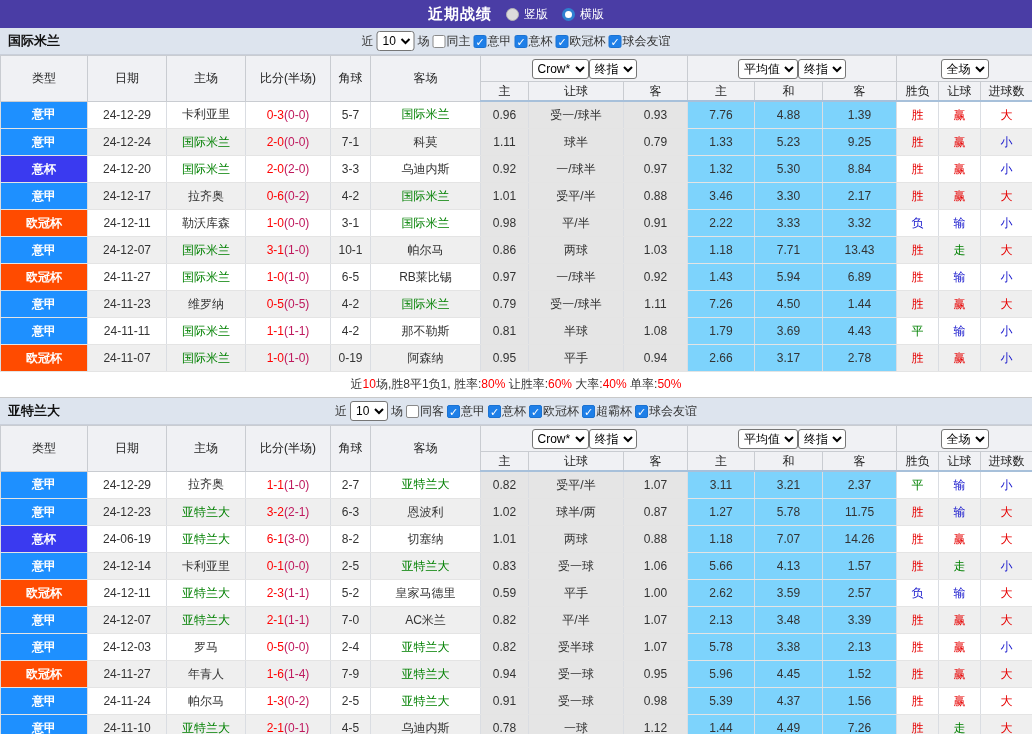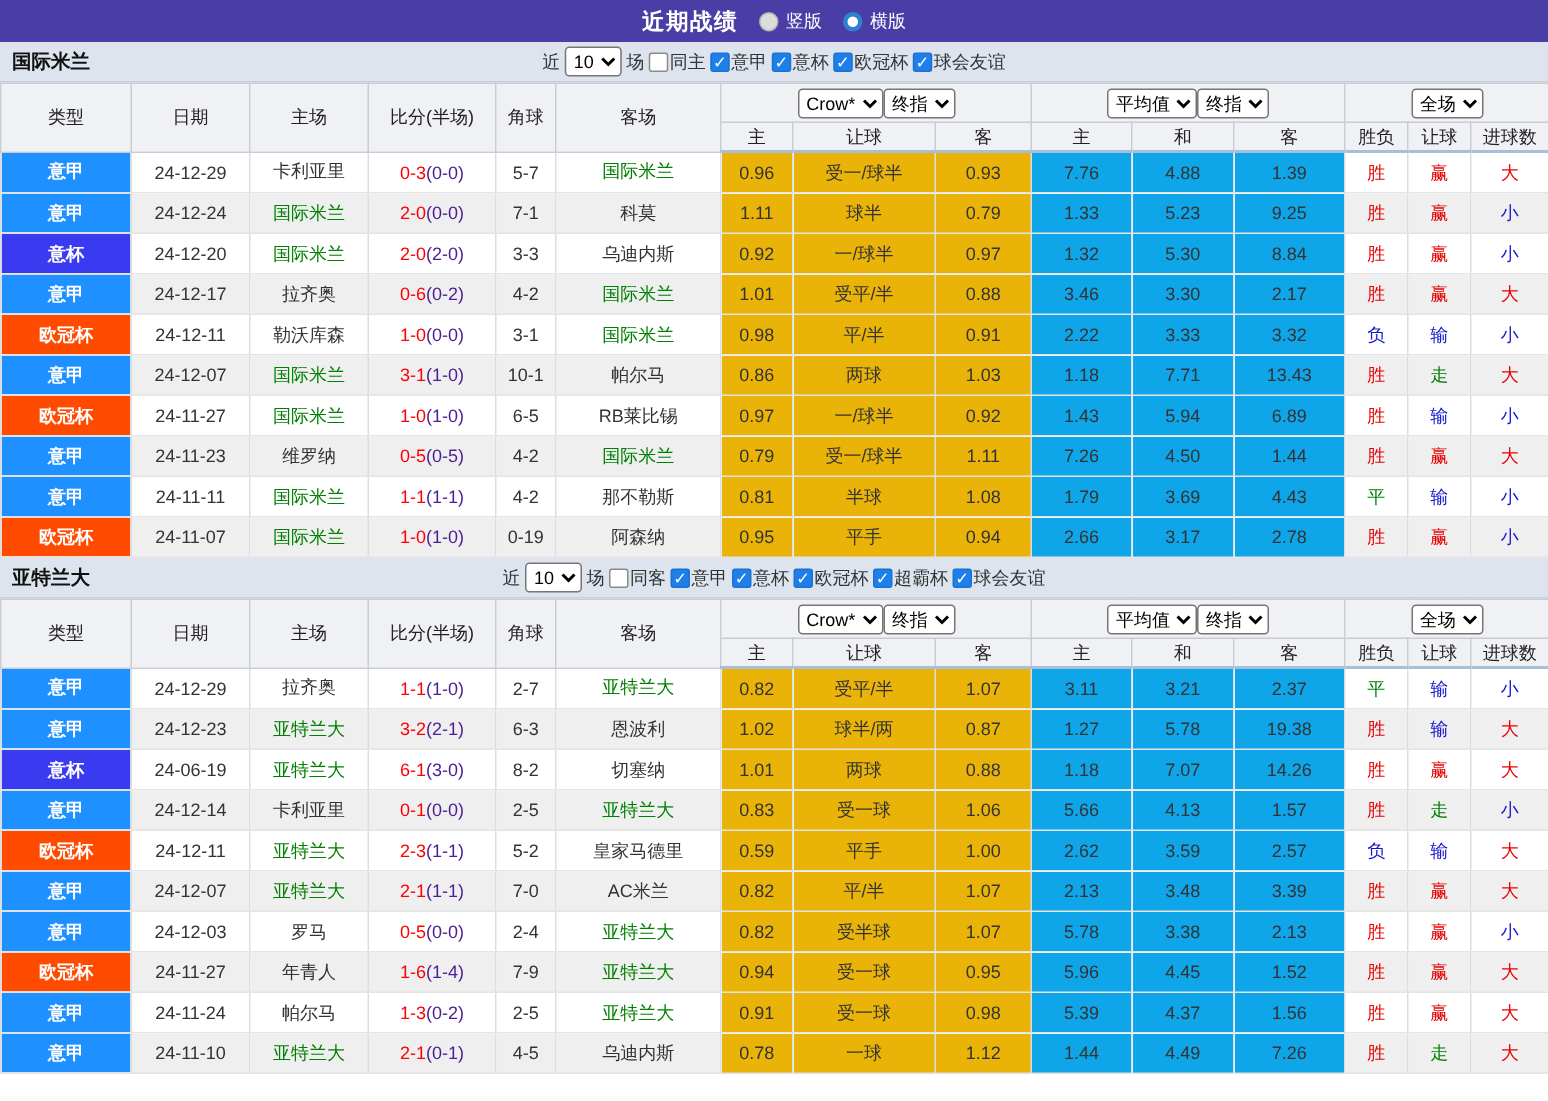--- a/index.html
+++ b/index.html
@@ -17,27 +17,27 @@
   .chk{display:inline-flex;align-items:center;cursor:pointer;}
   .box{width:13px;height:13px;border:1px solid #8a8a8a;background:#fff;border-radius:2px;font-size:11px;line-height:12px;text-align:center;color:#fff;box-sizing:border-box;margin-right:1px;}
   .box.on{background:#1e7fe8;border-color:#1a72d2;}
   table{border-collapse:collapse;table-layout:fixed;width:1032px;}
   th{background:#f0f1f4;border:1px solid #c9ccd1;font-weight:normal;color:#222;padding:0;text-align:center;}
   tr.group th{height:25px;}
   tr.sub th{height:18px;border-bottom:2px solid #a7c0da;}
   td{border-left:1px solid #dadde2;border-right:1px solid #dadde2;border-bottom:1px solid #e4e4e4;text-align:center;height:26px;padding:0;overflow:hidden;white-space:nowrap;}
   tr.odd td{background:#fff;}
   tr.even td{background:#efefef;}
-  tr.odd td.col-odds,tr.even td.col-odds{background:#eab308;}
-  tr.odd td.col-avg,tr.even td.col-avg{background:#0ea5e9;}
+  tr.odd td.col-odds,tr.even td.col-odds{background:#e5e5e5;}
+  tr.odd td.col-avg,tr.even td.col-avg{background:#7dd3fc;}
   td.type{padding:0;}
   .badge{height:26px;display:flex;align-items:center;justify-content:center;color:#fff;font-weight:bold;}
   .focus{color:#008000;}
   .ft{color:#f00;}
-  .ht{color:#4c1d95;}
+  .ht{color:#be185d;}
   .summary{height:25px;line-height:25px;text-align:center;background:#fff;border-bottom:1px solid #c9c9c9;}
   .summary .r{color:#f00;}
 </style>
 </head>
 <body>
 
 <div class="topbar">
   <span class="title">近期战绩</span>
   <span class="radio-group">
     <span class="radio off"></span>
@@ -307,20 +307,21 @@
             <td class="col-odds">0.94</td>
             <td class="col-avg">2.66</td>
             <td class="col-avg">3.17</td>
             <td class="col-avg">2.78</td>
             <td style="color: rgb(230, 0, 0);">胜</td>
             <td style="color: rgb(230, 0, 0);">赢</td>
             <td style="color: rgb(21, 21, 204);">小</td>
           </tr>
         </tbody>
       </table>
+      <div class="summary"><span>近</span><span class="r">10</span><span>场,胜8平1负1, 胜率:</span><span class="r">80%</span><span> 让胜率:</span><span class="r">60%</span><span> 大率:</span><span class="r">40%</span><span> 单率:</span><span class="r">50%</span></div>
     </div>
     <div class="section">
       <div class="section-bar">
         <span class="team-name">亚特兰大</span>
         <div class="filter">
           <span>近</span>
           <select class="hdr-select"><option>10</option></select>
           <span>场</span>
           <label class="chk">
             <span class="box"></span>
@@ -417,21 +418,21 @@
             <td>24-12-23</td>
             <td class="focus">亚特兰大</td>
             <td><span class="ft">3-2</span><span class="ht">(2-1)</span></td>
             <td>6-3</td>
             <td>恩波利</td>
             <td class="col-odds">1.02</td>
             <td class="col-odds">球半/两</td>
             <td class="col-odds">0.87</td>
             <td class="col-avg">1.27</td>
             <td class="col-avg">5.78</td>
-            <td class="col-avg">19.38</td>
+            <td class="col-avg">11.75</td>
             <td style="color: rgb(230, 0, 0);">胜</td>
             <td style="color: rgb(21, 21, 204);">输</td>
             <td style="color: rgb(230, 0, 0);">大</td>
           </tr>
           <tr class="odd">
             <td class="type">
               <div class="badge" style="background: rgb(58, 58, 240);">意杯</div>
             </td>
             <td>24-06-19</td>
             <td class="focus">亚特兰大</td>

